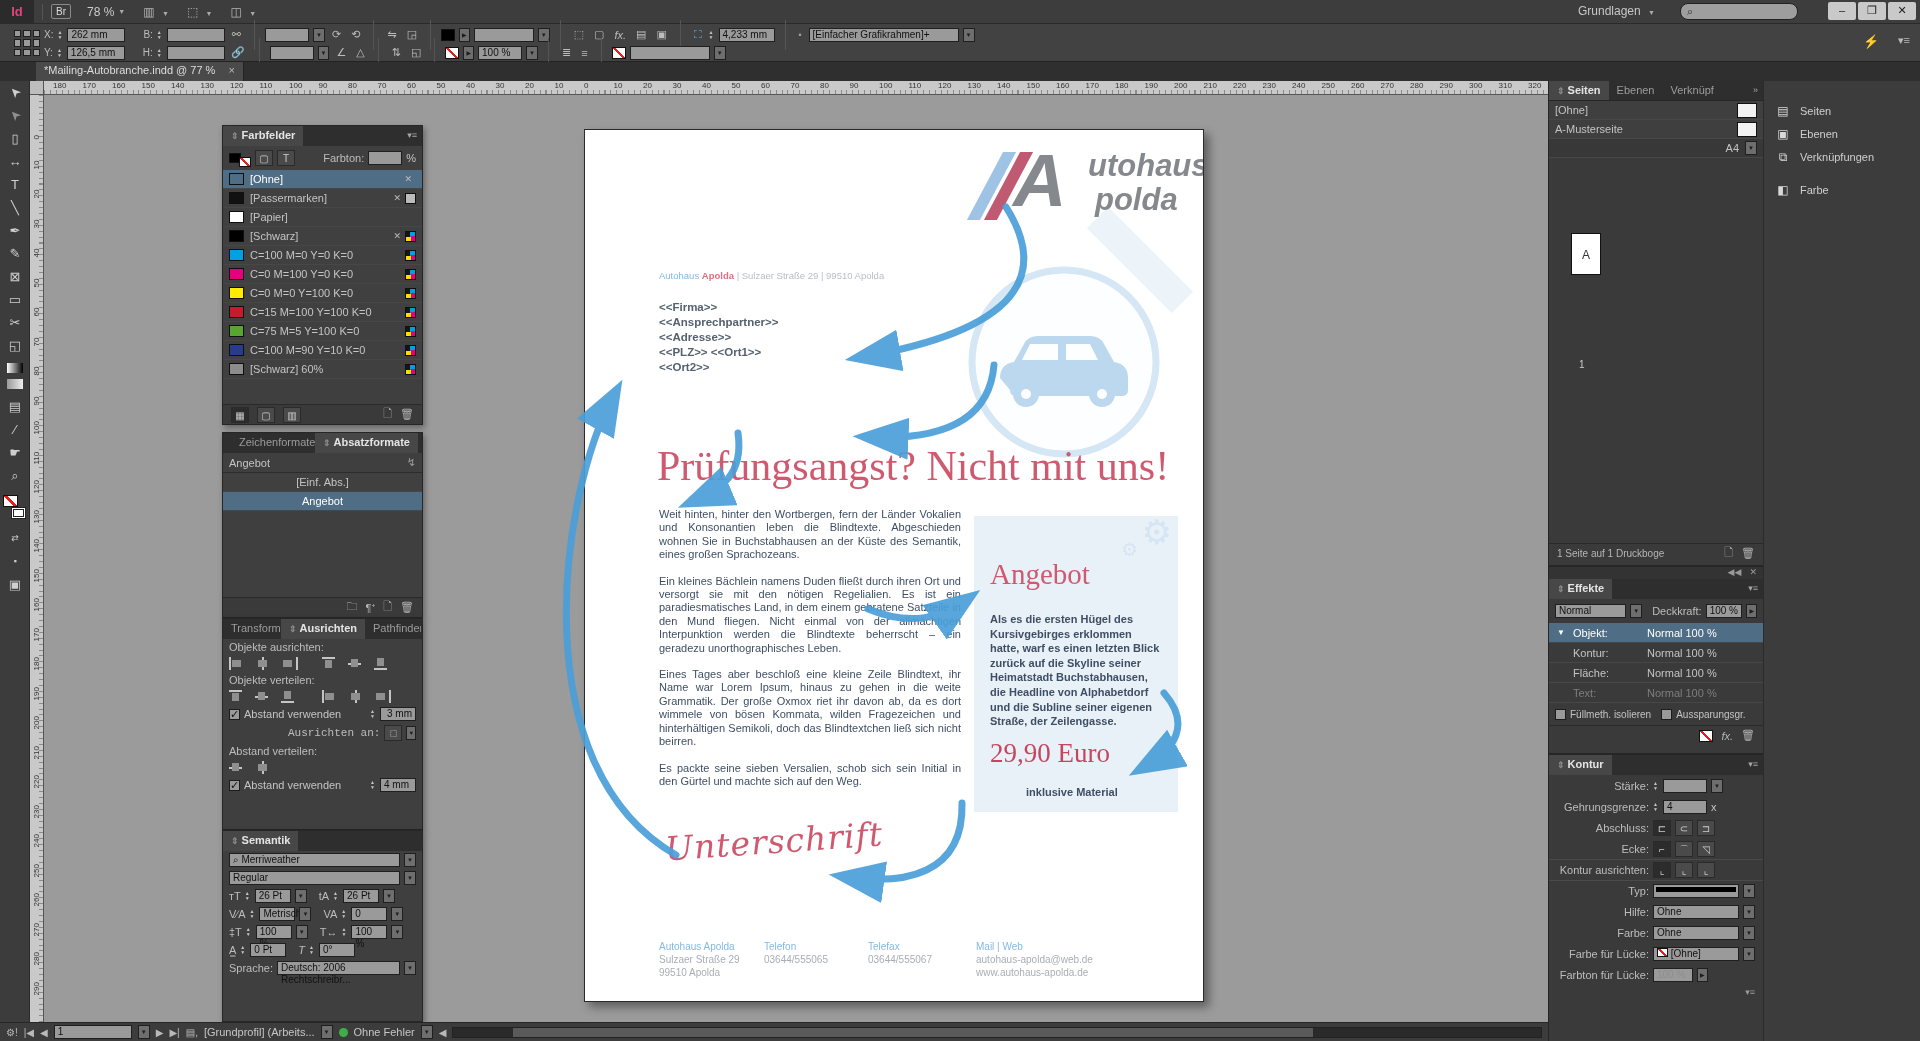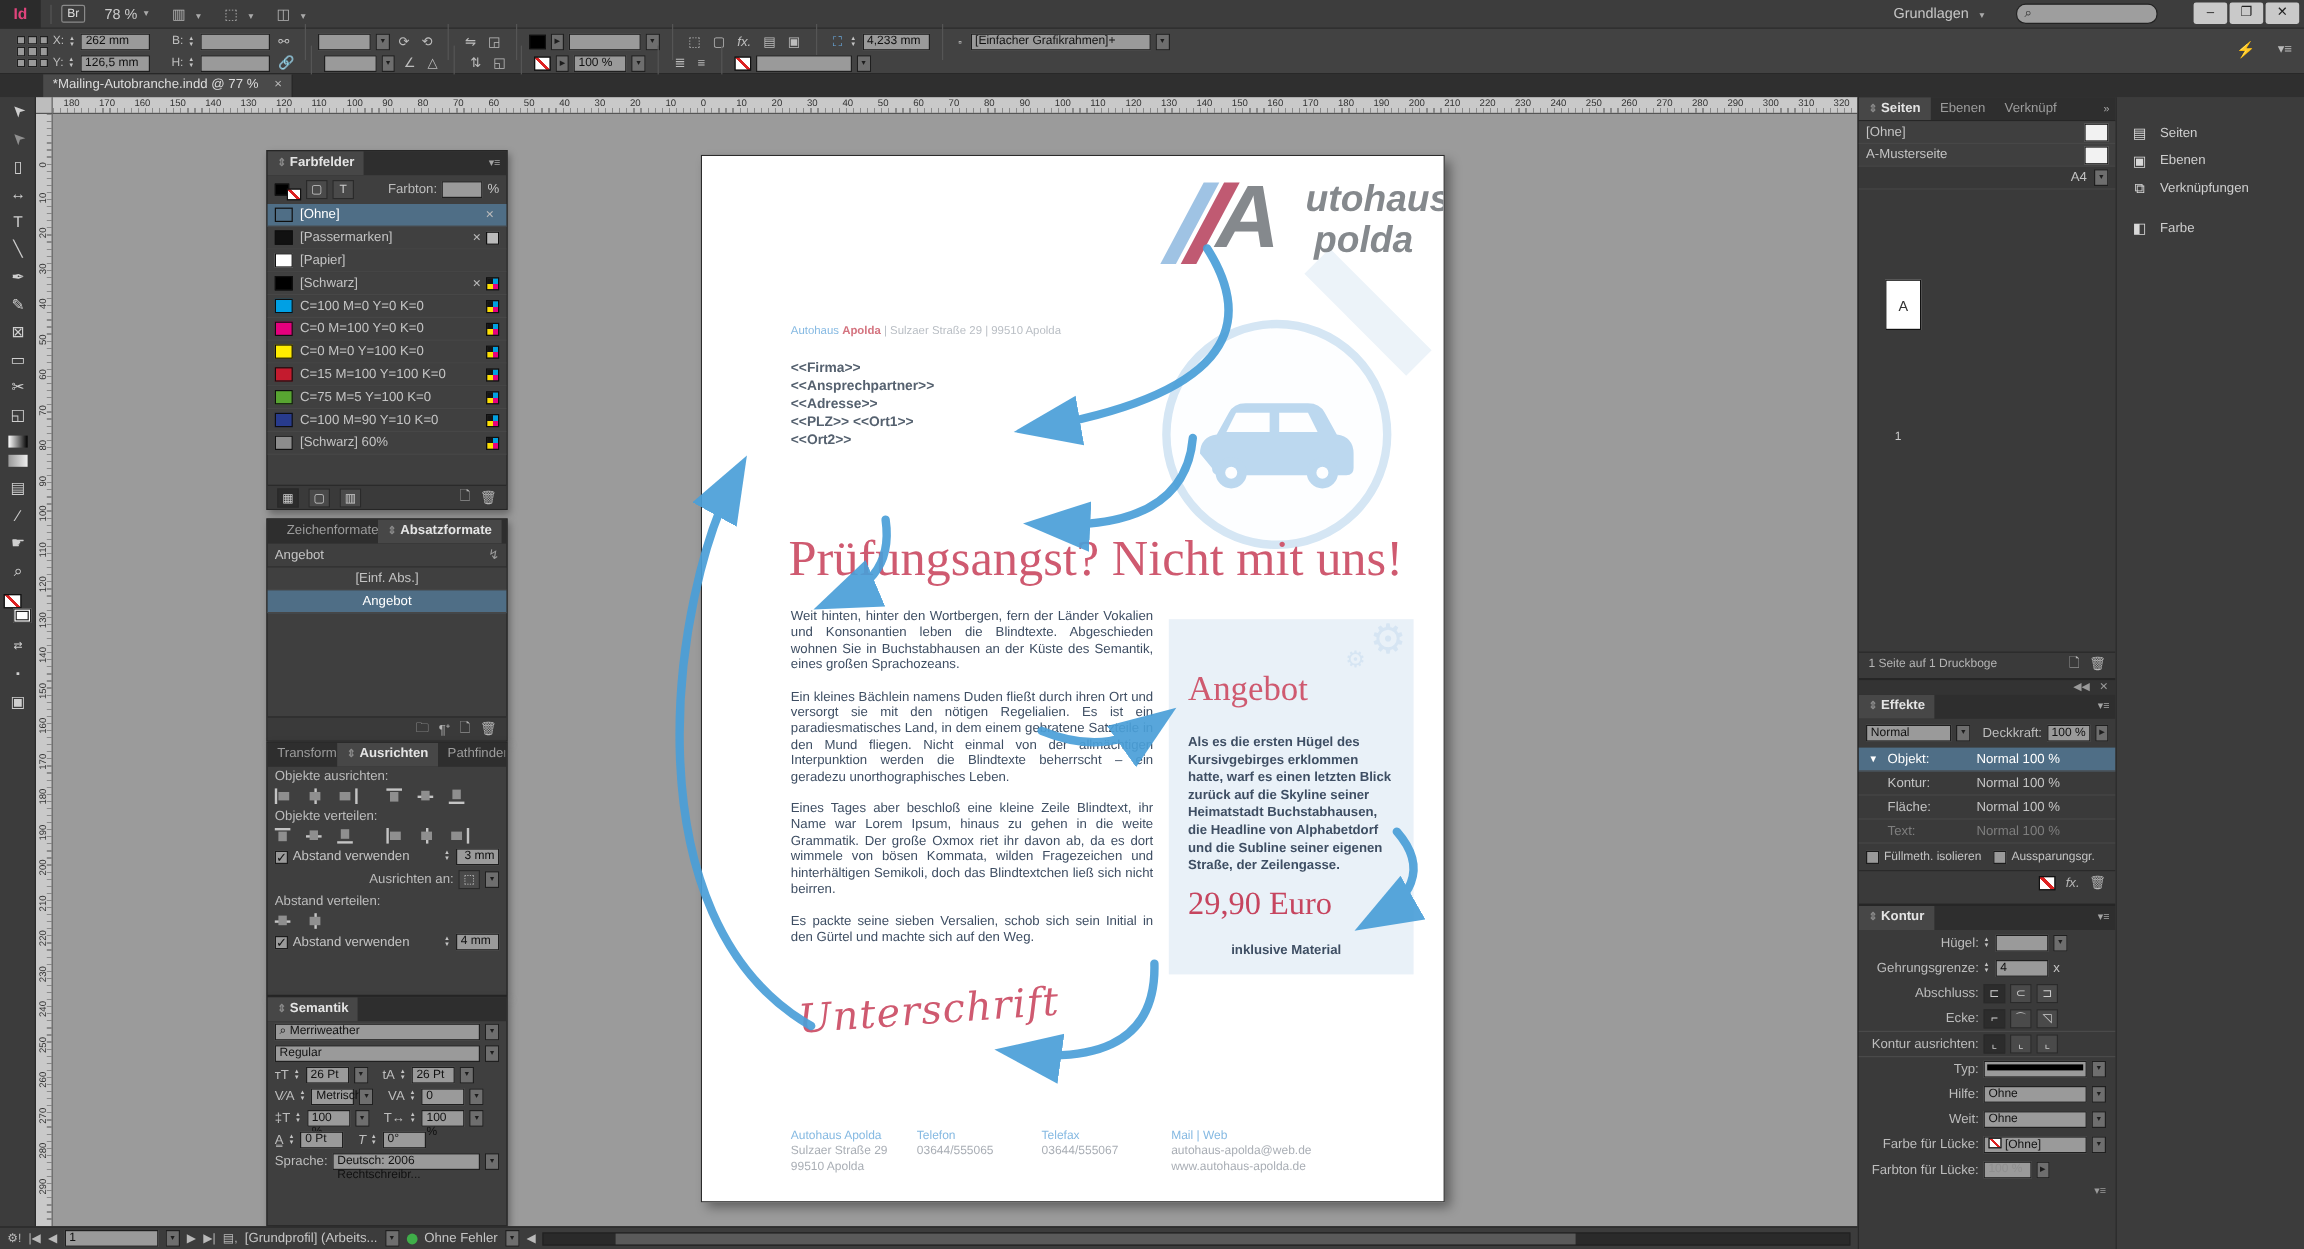--- a/index.html
+++ b/index.html
@@ -669,21 +669,21 @@
     <span class="ai"></span>
     <span class="ai c"></span>
     <span class="ai r"></span>
   </div>
   <div class="prow">
     <span class="cbx on"></span>
     <span>Abstand verwenden</span>
     <span class="st" style="margin-left:auto;">▲<br>▼</span>
     <span class="f" style="width:36px;text-align:right;">3 mm</span>
   </div>
-  <div class="prow" style="justify-content:flex-end;">
+  <div class="prow" style="justify-content:flex-end;font-family:Liberation Mono, monospace;">
     <span class="plabel">Ausrichten an:</span>
     <span class="minibtn">⬚</span>
       <span class="da">▼</span>
   </div>
   <div class="prow">
       <span class="plabel">Abstand verteilen:</span>
     </div>
   <div class="prow" style="gap:9px;">
     <span class="ai m"></span>
     <span class="ai c"></span>
@@ -837,21 +837,21 @@
       <span>🗑</span>
     </div>
   </div>
 
   <div class="abs" style="left:0;right:0;top:672px;border-top:2px solid #262626;">
     <div class="ptabs">
       <div class="ptab active"><span class="clps">⇕</span><span>Kontur</span></div>
       <div class="pmenu">▾≡</div>
     </div>
     <div class="krow">
-      <span class="kl">Hügel:</span>
+      <span class="kl">Stärke:</span>
       <span class="st">▲<br>▼</span>
       <span class="f" style="width:44px;"></span>
         <span class="da">▼</span>
     </div>
     <div class="krow">
       <span class="kl">Gehrungsgrenze:</span>
       <span class="st">▲<br>▼</span>
       <span class="f" style="width:44px;">4</span>
       <span>x</span>
     </div>
@@ -879,21 +879,21 @@
           <span style="display:block;height:5px;background:#000;"></span>
         </span>
         <span class="da">▼</span>
     </div>
     <div class="krow">
       <span class="kl">Hilfe:</span>
       <span class="f" style="flex:1;">Ohne</span>
         <span class="da">▼</span>
     </div>
     <div class="krow">
-      <span class="kl">Weit:</span>
+      <span class="kl">Farbe:</span>
       <span class="f" style="flex:1;">Ohne</span>
         <span class="da">▼</span>
     </div>
     <div class="krow">
       <span class="kl">Farbe für Lücke:</span>
       <span class="f" style="flex:1;"><span class="swatch-mini redslash" style="width:11px;height:9px;"></span> <span>[Ohne]</span></span>
         <span class="da">▼</span>
     </div>
     <div class="krow">
       <span class="kl">Farbton für Lücke:</span>

